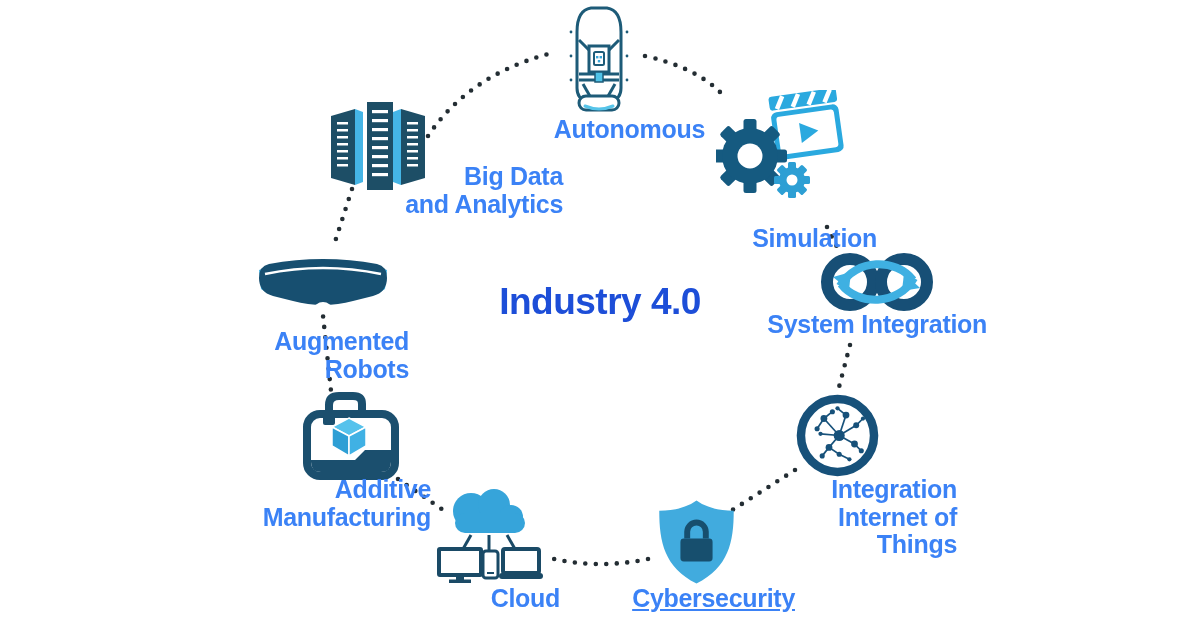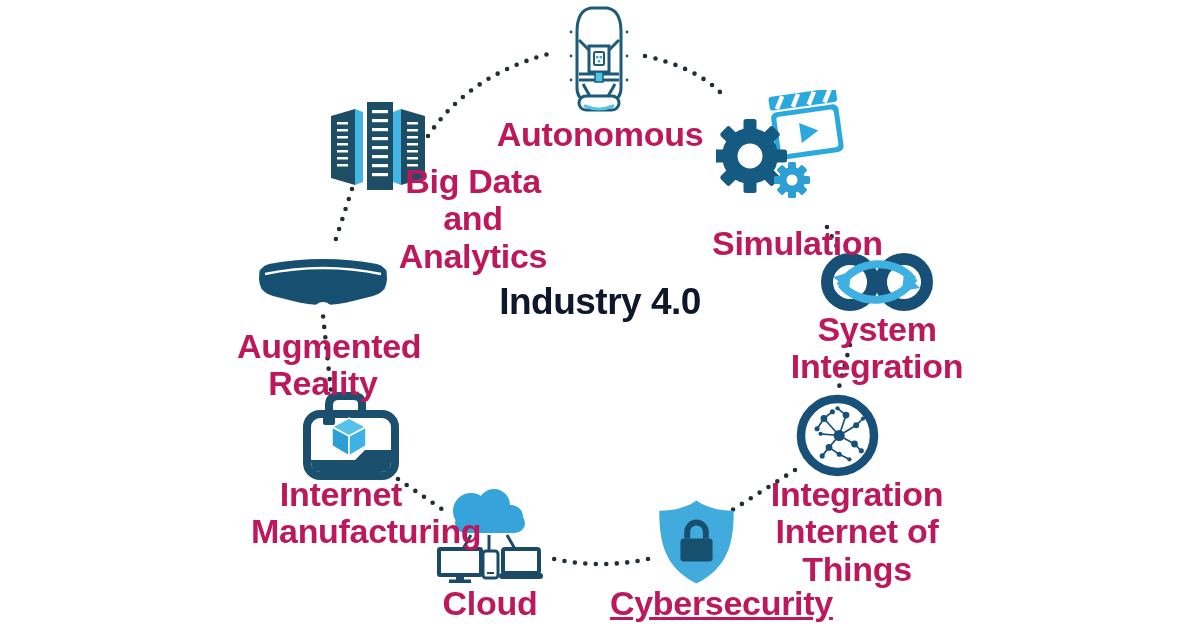--- a/index.html
+++ b/index.html
@@ -3,26 +3,26 @@
 <meta charset="utf-8">
 <style>
   html,body{margin:0;padding:0;background:#ffffff;}
   .canvas{
     position:relative;width:1200px;height:628px;background:#ffffff;
     overflow:hidden;font-family:"Liberation Sans",sans-serif;
   }
   .connectors{position:absolute;left:0;top:0;z-index:1;}
   .icon-box{position:absolute;z-index:2;}
   .label{
-    position:absolute;z-index:3;text-align:center;font-weight:bold;
-    color:#be185d;font-size:34px;line-height:1.1;letter-spacing:-0.3px;
+    position:absolute;z-index:3;text-align:right;font-weight:bold;
+    color:#3b82f6;font-size:25px;line-height:1.1;letter-spacing:-0.3px;
   }
   .title{
     position:absolute;z-index:3;text-align:center;font-weight:bold;
-    color:#0f172a;font-size:37px;letter-spacing:-0.5px;
+    color:#1d4ed8;font-size:37px;letter-spacing:-0.5px;
   }
 </style>
 </head>
 <body>
 
 <div class="canvas">
 
   <svg class="connectors" width="1200" height="628" viewBox="0 0 1200 628">
     <g fill="none" stroke="#232d33" stroke-width="4.6" stroke-linecap="round" stroke-dasharray="0 10.5">
       <path d="M 428,136 Q 468,76 548,54"></path>
@@ -219,36 +219,36 @@
       <rect x="10" y="22" width="88" height="62" rx="13" fill="#ffffff" stroke="#1b4f6e" stroke-width="8"></rect>
       <path d="M 14,68 L 58,68 L 68,58 L 94,58 L 94,70 Q 94,80 84,80 L 24,80 Q 14,80 14,70 Z" fill="#1b4f6e"></path>
       <path d="M 32,26 V 13 Q 32,4 42,4 L 56,4 Q 65,4 65,12 V 19" fill="none" stroke="#1b4f6e" stroke-width="8"></path>
       <rect x="26" y="24" width="12" height="9" rx="2" fill="#1b4f6e"></rect>
       <polygon points="52,26 69,35 52,44 35,35" fill="#56c2ec" stroke="#ffffff" stroke-width="1.5"></polygon>
       <polygon points="35,35 52,44 52,64 35,54" fill="#2e9fd5" stroke="#ffffff" stroke-width="1.5"></polygon>
       <polygon points="69,35 52,44 52,64 69,54" fill="#40b1e4" stroke="#ffffff" stroke-width="1.5"></polygon>
     </svg>
   </div>
   <div class="label" style="left:251px;top:476px;width:180px;">
-    <div>Internet</div>
+    <div>Additive</div>
     <div>Manufacturing</div>
   </div>
 
   <div class="icon-box" style="left:257px;top:252px;">
     <svg width="132" height="62" viewBox="0 0 132 62">
       <polygon points="2,18 12,15 12,42 4,37" fill="#45b5e6"></polygon>
       <polygon points="130,18 120,15 120,42 128,37" fill="#45b5e6"></polygon>
       <path d="M 12,12 Q 66,2 120,12 Q 130,14 130,26 Q 130,40 116,44 L 96,49 Q 66,57 36,49 L 16,44 Q 2,40 2,26 Q 2,14 12,12 Z" fill="#174f70"></path>
       <path d="M 8,22 Q 66,10 124,22" fill="none" stroke="#ffffff" stroke-width="2.5"></path>
       <ellipse cx="66" cy="58" rx="9" ry="8" fill="#ffffff"></ellipse>
     </svg>
   </div>
   <div class="label" style="left:237px;top:328px;width:172px;">
     <div>Augmented</div>
-    <div>Reality</div>
+    <div>Robots</div>
   </div>
 
   <div class="icon-box" style="left:327px;top:100px;">
     <svg width="100" height="92" viewBox="0 0 100 92">
       <polygon points="4,16 28,9 28,85 4,78" fill="#1d4e66"></polygon>
       <polygon points="28,9 36,12 36,82 28,85" fill="#45b5e6"></polygon>
       <rect x="40" y="2" width="26" height="88" fill="#1d4e66"></rect>
       <polygon points="74,9 98,16 98,78 74,85" fill="#1d4e66"></polygon>
       <polygon points="66,12 74,9 74,85 66,82" fill="#45b5e6"></polygon>
       <g fill="#ffffff">

